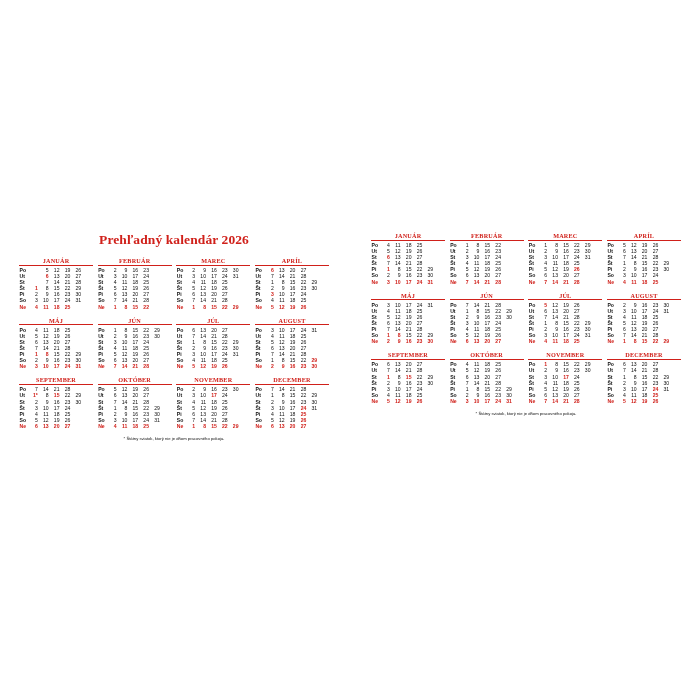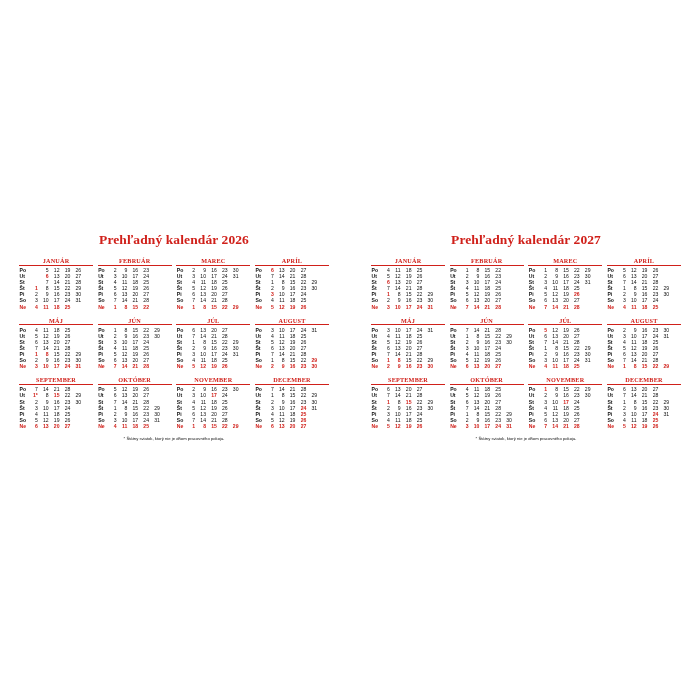--- a/index.html
+++ b/index.html
@@ -758,21 +758,20 @@
               <div class="cell sun">20</div>
               <div class="cell sun">27</div>
               <div class="cell"></div>
               <div class="cell"></div>
             </div>
           </div>
         </div>
         <div class="note">* Štátny sviatok, ktorý nie je dňom pracovného pokoja.</div>
       </div>
       <div class="year-block">
-        <div class="year-title">Prehľadný kalendár 2027</div>
         <div class="row-months">
           <div class="month">
             <div class="month-name">JANUÁR</div>
             <div class="grid">
               <div class="daylabel">Po</div>
               <div class="cell">4</div>
               <div class="cell">11</div>
               <div class="cell">18</div>
               <div class="cell">25</div>
               <div class="cell"></div>

